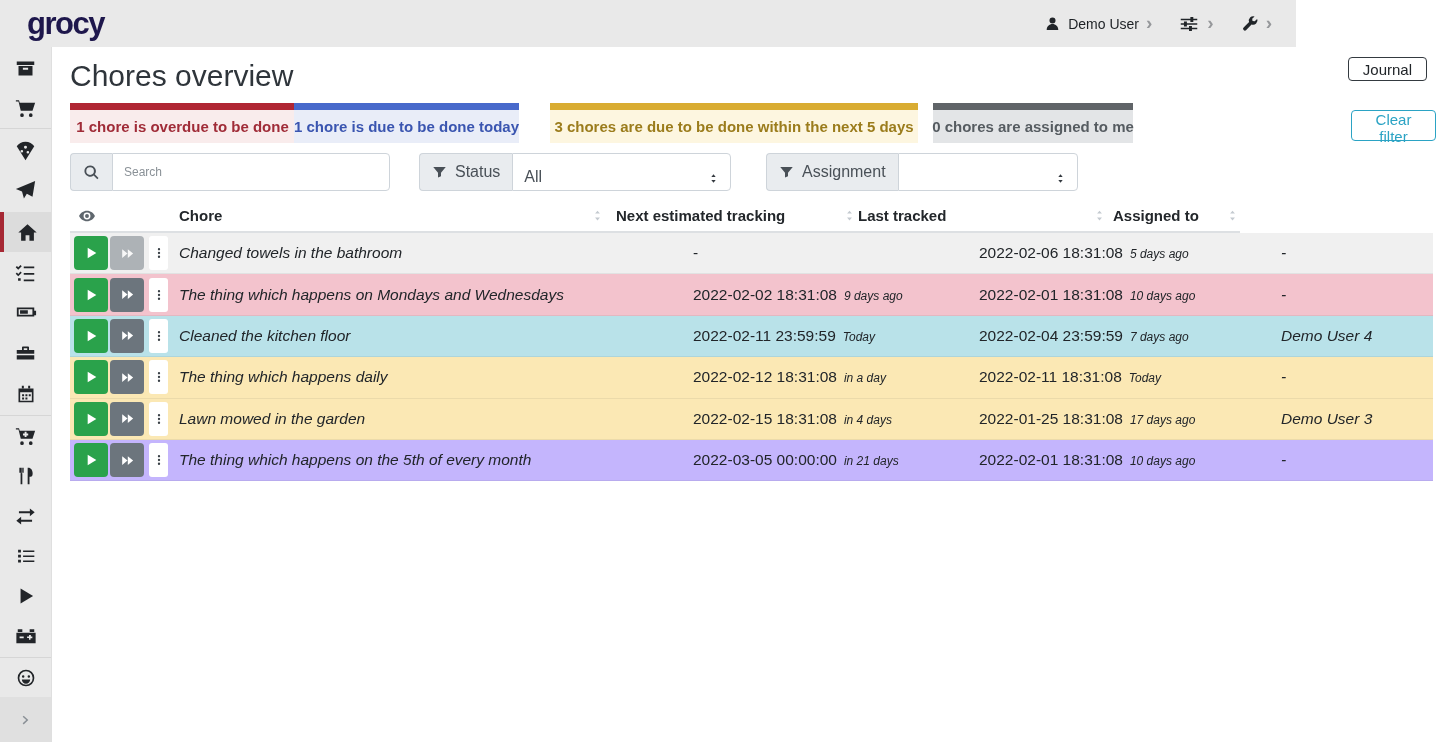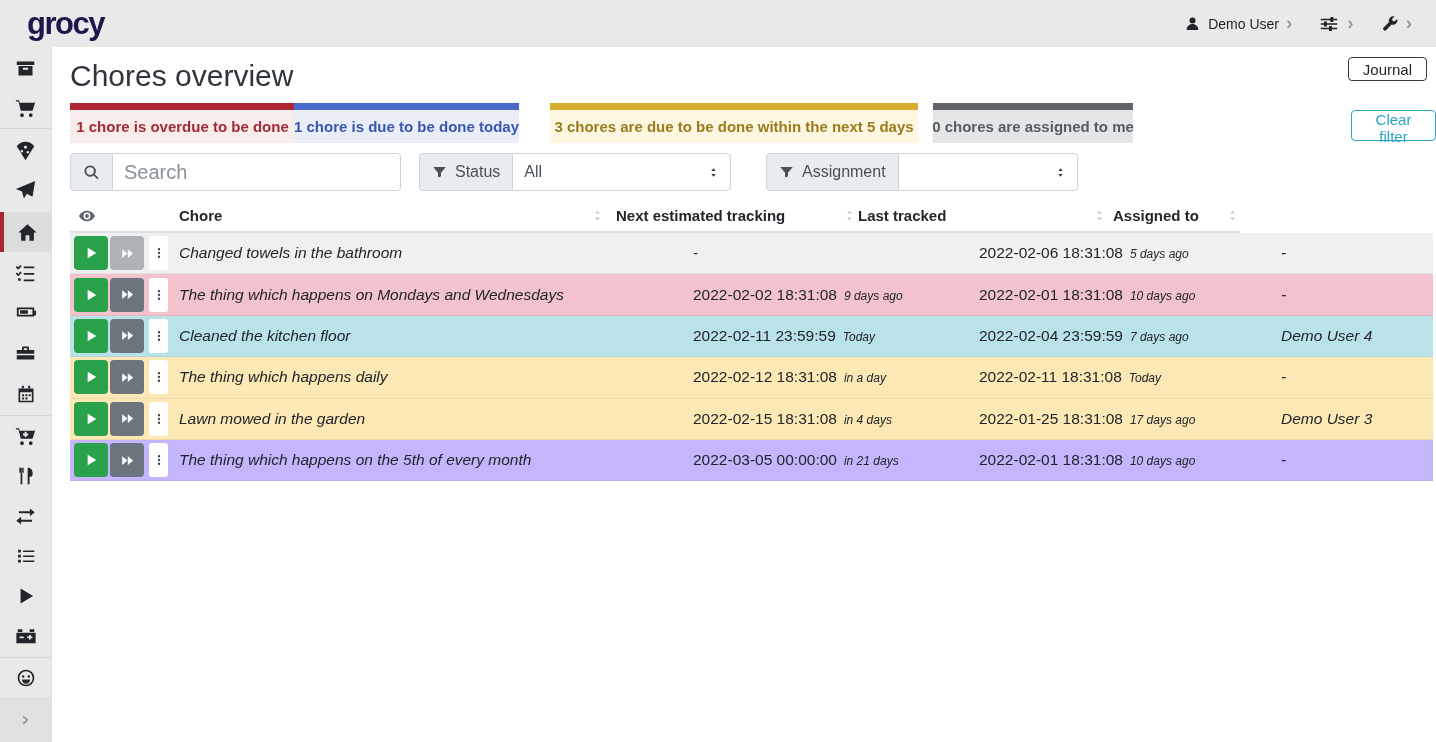--- a/index.html
+++ b/index.html
@@ -1,21 +1,21 @@
 <!DOCTYPE html>
 <html><head>
 <meta charset="utf-8">
 <style>
   * { margin:0; padding:0; box-sizing:border-box; }
   html,body { width:1436px; height:742px; }
   body { font-family:"Liberation Sans", sans-serif; background:#fff; position:relative; overflow:hidden; color:#212529; }
   svg { display:block; fill:currentColor; }
 
   
-  .topbar { position:absolute; left:0; top:0; width:1436px; height:47px; background:#e9e9e9; display:flex; align-items:center; z-index:5; }
+  .topbar { position:absolute; left:0; top:0; width:1296px; height:47px; background:#e9e9e9; display:flex; align-items:center; z-index:5; }
   .logo { margin-left:27px; font-size:31px; font-weight:bold; letter-spacing:-1.5px; color:#1e174c; }
   .topbar-right { margin-left:auto; margin-right:24px; display:flex; align-items:center; gap:26px; }
   .tb-group { display:flex; align-items:center; gap:7px; cursor:pointer; }
   .tb-label { font-size:14px; color:#1d2125; }
   .tb-chev { color:#96989b; font-size:19px; font-weight:bold; line-height:1; margin-top:-2px; }
   .tb-ico { color:#212529; }
 
   
   .sidebar { position:absolute; left:0; top:47px; width:52px; height:695px; background:#e9e9e9; border-right:1px solid #dfdfdf; }
   .sb-item { position:absolute; left:0; width:51px; height:40px; display:flex; align-items:center; justify-content:center; color:#222529; cursor:pointer; }
@@ -32,23 +32,23 @@
   .banner { position:absolute; top:56px; height:40px; border-top:7px solid; display:flex; align-items:center; justify-content:center; font-size:15px; font-weight:bold; cursor:pointer; padding:0 10px; white-space:nowrap; }
   .banner-red    { left:18px;  width:225px; border-color:#b02633; background:#f9ecec; color:#a02c38; }
   .banner-blue   { left:242px; width:225px; border-color:#4869cb; background:#e9edf8; color:#3a55b0; }
   .banner-yellow { left:498px; width:368px; border-color:#d9ac32; background:#fdf6e0; color:#9b7c1c; }
   .banner-gray   { left:881px; width:200px; border-color:#606468; background:#e3e5e7; color:#565c61; }
   .btn-clear { position:absolute; left:1299px; top:63px; height:31px; padding:0 11px; background:#fff; border:1px solid #2ba3c4; border-radius:4px; color:#2ba3c4; font-size:15px; font-family:inherit; cursor:pointer; }
 
   
   .igroup { position:absolute; top:106px; height:38px; display:flex; }
   .ig-addon { background:#e9ecef; border:1px solid #ced4da; border-right:none; border-radius:4px 0 0 4px; display:flex; align-items:center; justify-content:center; gap:8px; color:#495057; font-size:16px; padding:0 12px; }
-  .ig-field { flex:1; border:1px solid #ced4da; border-radius:0 4px 4px 0; background:#fff; font-size:20px; color:#495057; padding:6px 11px; font-family:inherit; outline:none; }
+  .ig-field { flex:1; border:1px solid #ced4da; border-radius:0 4px 4px 0; background:#fff; font-size:12px; color:#495057; padding:6px 11px; font-family:inherit; outline:none; }
   .ig-field::placeholder { color:#8a9197; }
-  .ig-select { flex:1; border:1px solid #ced4da; border-radius:0 4px 4px 0; background:#fff; font-size:16px; color:#495057; padding:12px 11px; display:flex; align-items:center; cursor:pointer; }
+  .ig-select { flex:1; border:1px solid #ced4da; border-radius:0 4px 4px 0; background:#fff; font-size:16px; color:#495057; padding:4px 11px; display:flex; align-items:flex-end; cursor:pointer; }
   .ig-select .arrows { margin-left:auto; color:#343a40; }
   .g-search { left:18px; width:320px; }
   .g-status { left:367px; width:312px; }
   .g-assign { left:714px; width:312px; }
 
   
   .thead { position:absolute; left:18px; top:153px; width:1170px; height:33px; border-bottom:2px solid #dde0e3; }
   .th { position:absolute; top:0; height:31px; display:flex; align-items:center; font-size:15px; font-weight:bold; color:#23272b; cursor:pointer; }
   .sort { position:absolute; top:8px; color:#c4cad0; }
 

